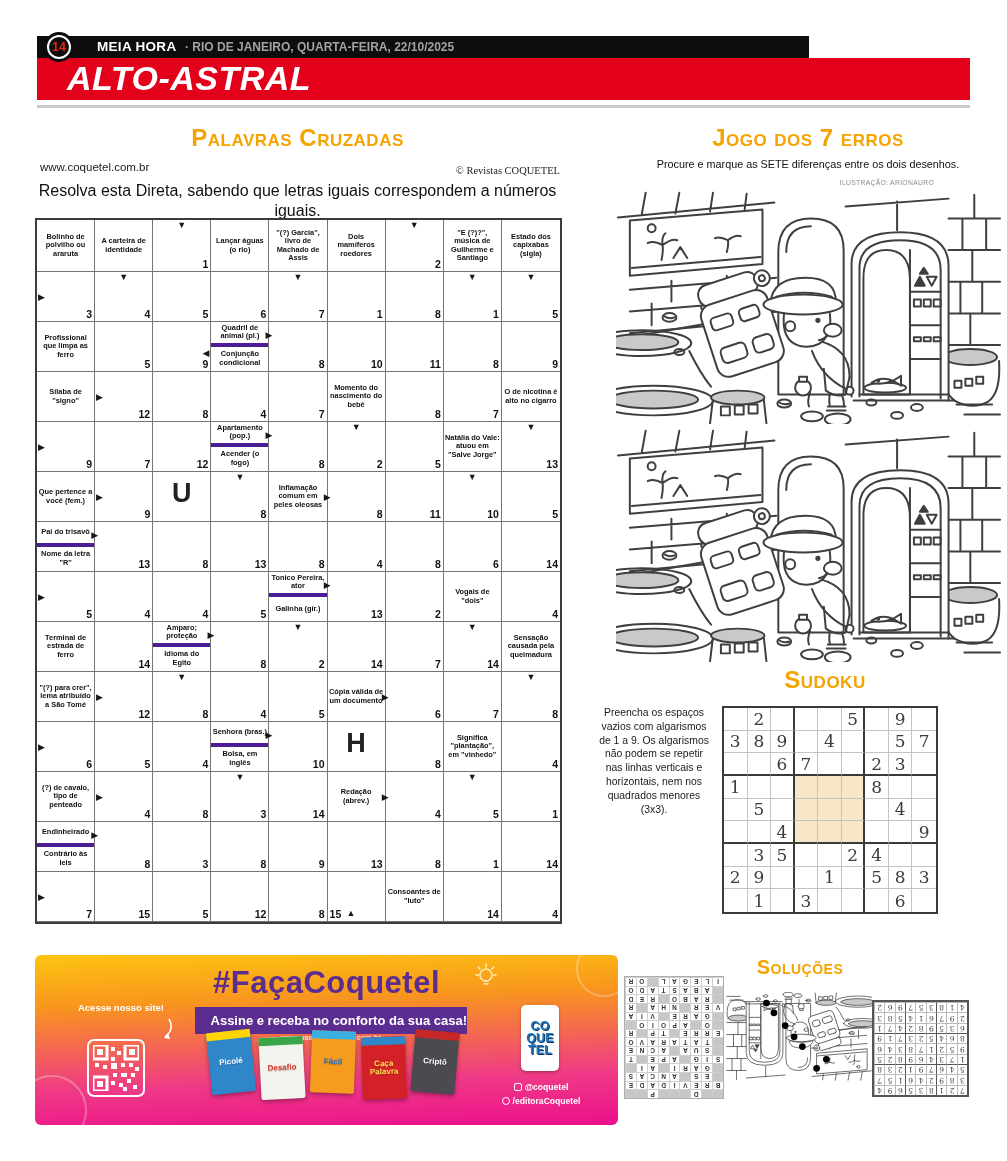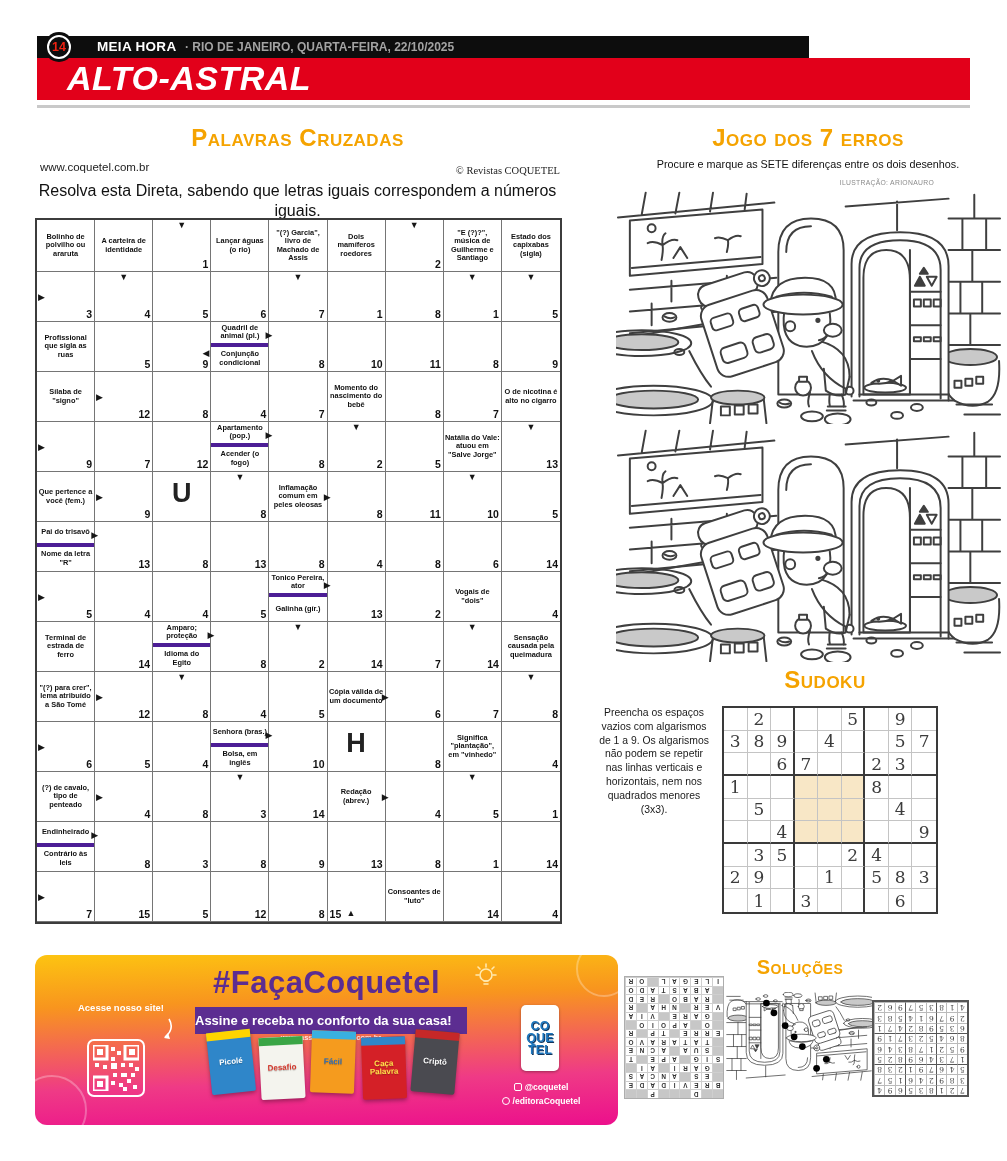--- a/index.html
+++ b/index.html
@@ -53,26 +53,26 @@
   .sdk-title{position:absolute;left:700px;top:666px;width:250px;font-size:24px;}
   .sdk-instr{position:absolute;left:599px;top:706px;width:110px;text-align:center;font-size:10.4px;line-height:1.33;color:#1a1a1a;}
   .sgrid{position:absolute;left:722px;top:706px;width:216px;height:208px;border:2px solid #3a3a3a;
          display:grid;grid-template-columns:repeat(9,1fr);grid-template-rows:repeat(9,1fr);background:#fff;}
   .sc{position:relative;display:flex;align-items:center;justify-content:center;border-right:1px solid #c4c4c4;
       border-bottom:1px solid #c4c4c4;font-family:"DejaVu Serif",serif;font-size:17px;color:#3c3c3c;}
   .sc.tr{border-right:2px solid #3a3a3a;} .sc.tb{border-bottom:2px solid #3a3a3a;}
   .sc.er{border-right:none;} .sc.eb{border-bottom:none;}
   .sc.shade{background:#f8e7c6;}
   
-  .banner{position:absolute;left:35px;top:955px;width:583px;height:170px;border-radius:12px;overflow:hidden;
+  .banner{position:absolute;left:35px;top:955px;width:583px;height:170px;border-radius:6px;overflow:hidden;
           background:linear-gradient(178deg,#fdc411 0%,#f8951e 28%,#ef3a86 72%,#ec0f8c 100%);}
   .banner .deco1{position:absolute;left:-18px;bottom:-20px;width:70px;height:70px;border:2px solid rgba(255,255,255,.28);border-radius:50%;}
   .banner .deco2{position:absolute;right:-14px;top:-14px;width:56px;height:56px;border:2px solid rgba(255,255,255,.28);border-radius:50%;}
   .hashtag{position:absolute;left:0;top:10px;width:100%;text-align:center;font-size:31px;font-weight:900;color:#5c2d91;letter-spacing:.5px;}
-  .ctabar{position:absolute;left:160px;top:52px;width:272px;height:27px;background:#5c2d91;display:flex;align-items:center;justify-content:flex-start;}
+  .ctabar{position:absolute;left:160px;top:52px;width:272px;height:27px;background:#5c2d91;display:flex;align-items:center;justify-content:flex-end;}
   .ctabar span{color:#fff;font-size:13px;font-weight:700;}
   .bnurl{position:absolute;left:160px;top:78px;width:272px;text-align:center;font-size:7.5px;color:rgba(255,255,255,.85);font-weight:700;}
   .qrlabel{position:absolute;left:38px;top:48px;width:96px;text-align:center;color:#fff;font-weight:700;font-size:9.5px;line-height:1.15;}
   .qrbox{position:absolute;left:52px;top:84px;width:58px;height:58px;border:2px solid #fff;border-radius:7px;padding:4px;}
   .covers{position:absolute;left:150px;top:76px;width:296px;height:88px;display:flex;align-items:flex-start;justify-content:center;gap:7px;}
   .cover{width:44px;height:62px;border-radius:2px;box-shadow:0 2px 4px rgba(0,0,0,.35);position:relative;flex:0 0 auto;
          display:flex;align-items:center;justify-content:center;padding:2px;}
   .cover .lbl{font-weight:900;font-size:8px;text-align:center;line-height:1.05;text-shadow:0 1px 1px rgba(0,0,0,.25);}
   .cover .band{position:absolute;left:0;top:0;width:100%;height:8px;}
   .cqlogo{position:absolute;left:486px;top:50px;width:38px;height:66px;background:#fff;border-radius:5px;
@@ -180,21 +180,21 @@
       </div>
       <div class="xc">
         <span class="num br">1</span>
         <span class="ar d">▼</span>
       </div>
       <div class="xc">
         <span class="num br">5</span>
         <span class="ar d">▼</span>
       </div>
       <div class="xc cl">
-        <div class="ct">Profissional que sigla as ruas</div>
+        <div class="ct">Profissional que limpa as ferro</div>
       </div>
       <div class="xc">
         <span class="num br">5</span>
       </div>
       <div class="xc">
         <span class="num br">9</span>
         <span class="ar l">◀</span>
       </div>
       <div class="xc cl">
         <div class="ct half hb">Quadril de animal (pl.)</div>

